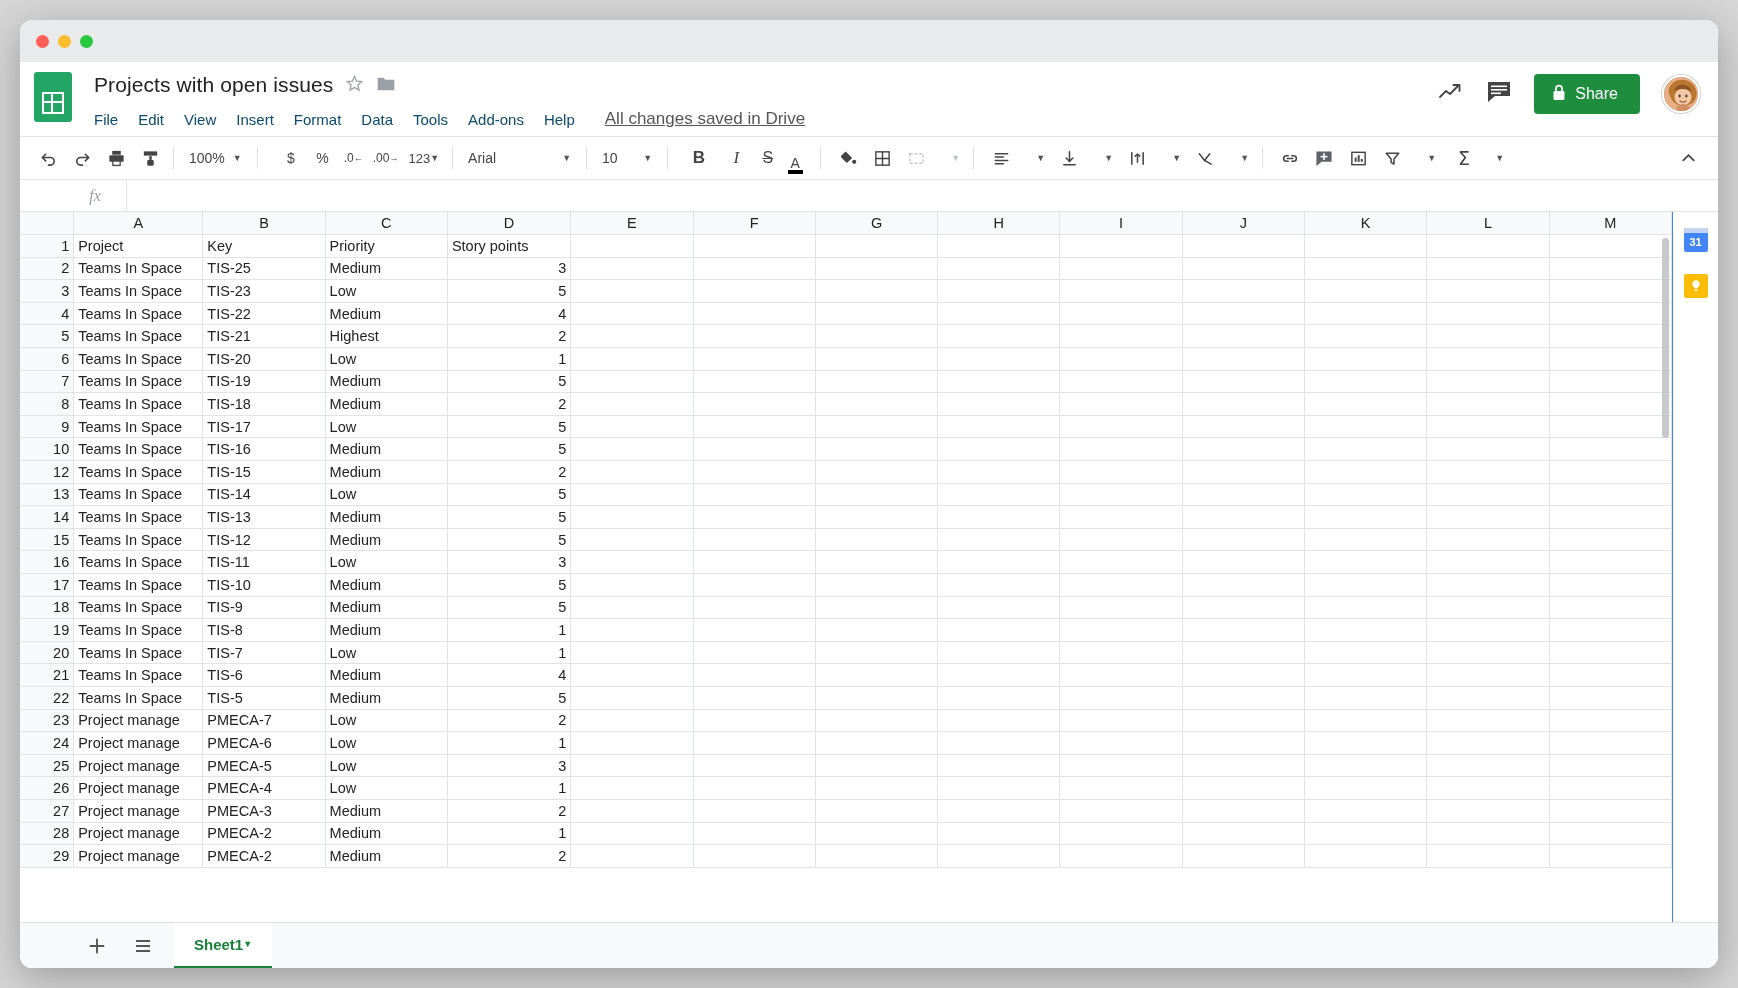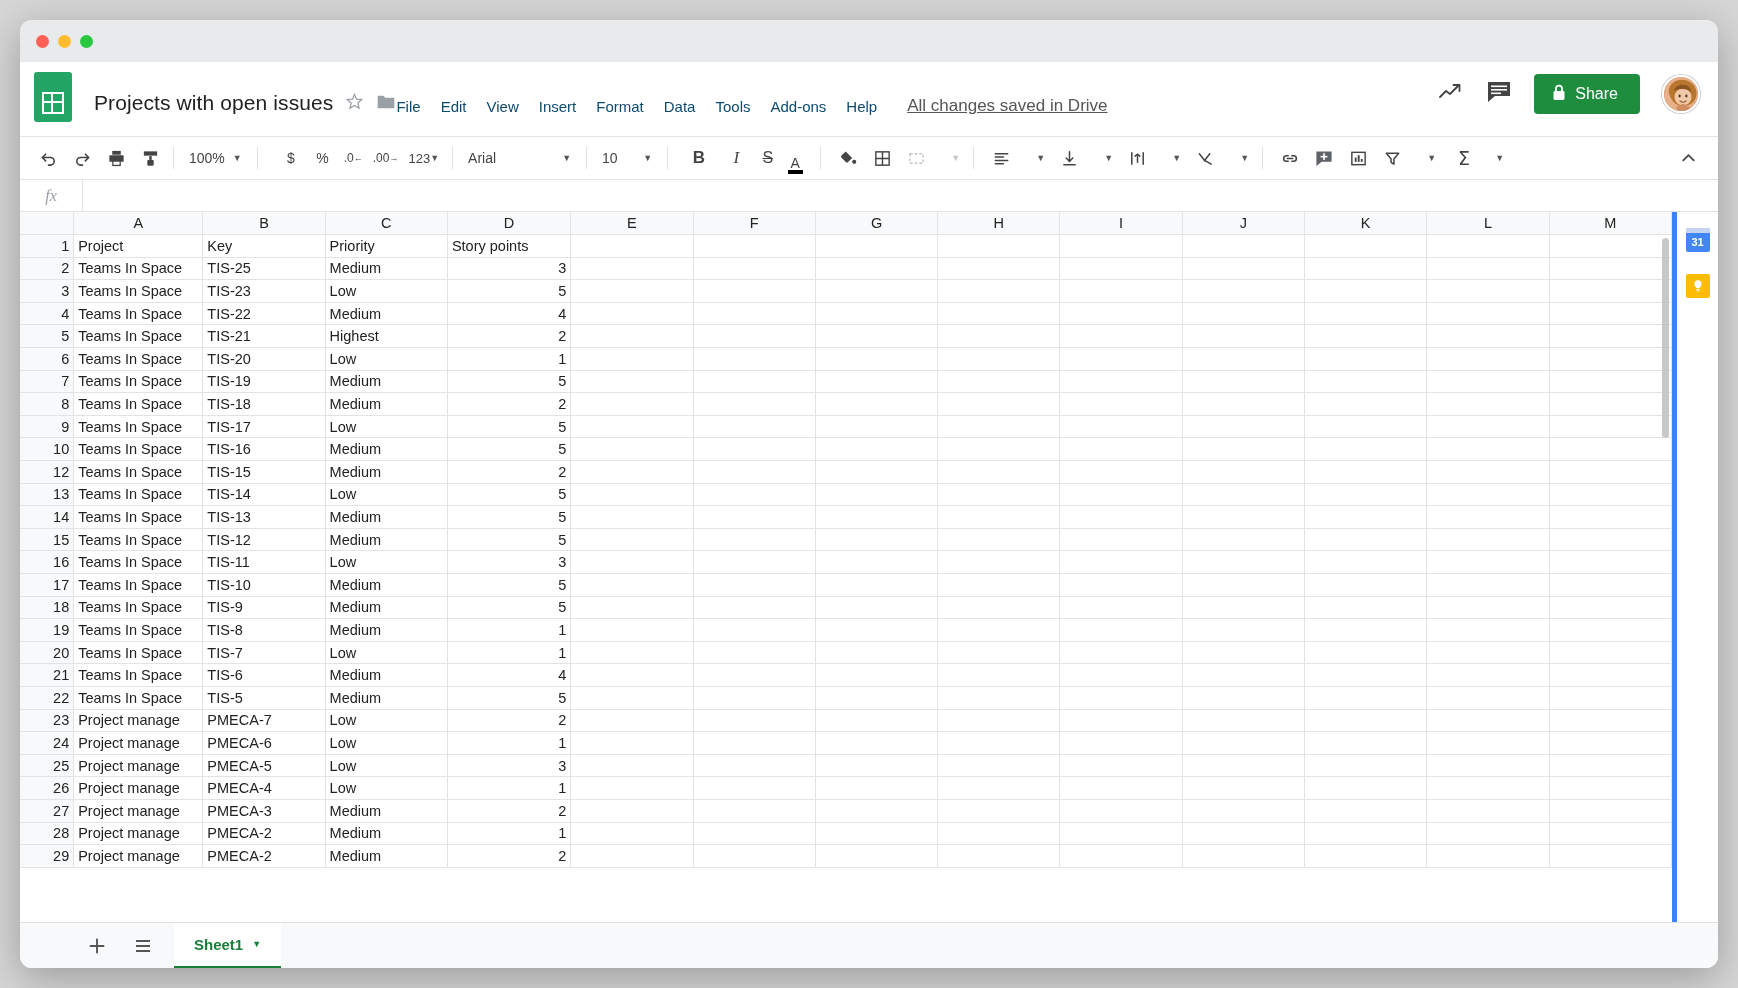--- a/index.html
+++ b/index.html
@@ -71,21 +71,21 @@
     border: 2px solid #ffffff;
   }
   .logo-grid:before {
     content: ""; position: absolute; left: 0; right: 0; top: 7px;
     height: 2px; background: #ffffff;
   }
   .logo-grid:after {
     content: ""; position: absolute; top: 0; bottom: 0; left: 7px;
     width: 2px; background: #ffffff;
   }
-  .header-left { display: flex; flex-direction: row; align-items: center; }
+  .header-left { display: flex; flex-direction: column; }
   .doc-title-row { display: flex; align-items: center; gap: 12px; height: 30px; }
   .doc-title {
     font-size: 21px; color: #222; letter-spacing: 0.1px;
   }
   .icon-star, .icon-folder { cursor: pointer; }
   .menubar { display: flex; align-items: center; gap: 20px; margin-top: 6px; height: 26px;}
   .menu-item { font-size: 15px; color: #0c4a6e; cursor: pointer; }
   .save-status {
     font-size: 17px; color: #555; text-decoration: underline;
     margin-left: 10px; cursor: pointer;
@@ -146,21 +146,21 @@
   
   .formulabar {
     height: 32px; flex: 0 0 32px;
     display: flex; align-items: center;
     border-bottom: 1px solid #e3e3e3;
     background: #fff;
   }
   .fx {
     width: 62px; text-align: center;
     font-family: "Liberation Serif", serif;
-    font-style: italic; font-size: 16px; color: #9aa0a6;
+    font-style: italic; font-size: 16px; color: #9aa0a6; margin-left: 44px;
   }
   .formula-input {
     flex: 1; height: 100%;
     border: none; outline: none;
     border-left: 1px solid #e3e3e3;
     padding-left: 8px; font-size: 14px;
     font-family: "Liberation Sans", sans-serif;
   }
 
   
@@ -210,21 +210,21 @@
   }
   .vscroll-thumb {
     width: 7px; background: #c6c8ca; border-radius: 4px;
     height: 200px; margin-left: 2px;
     cursor: pointer;
   }
 
   
   .rightrail {
     width: 46px; flex: 0 0 46px;
-    border-left: 5px solid #3b82f6;
+    border-left: 1px solid #3b82f6;
     background: #fff;
     display: flex; flex-direction: column;
     align-items: center; padding-top: 16px; gap: 22px;
   }
   .rail-icon { width: 24px; height: 24px; border-radius: 2px; cursor: pointer;
     display: flex; align-items: center; justify-content: center;
     font-size: 11px; color: #fff; font-weight: bold; position: relative; }
   .cal-icon { background: #4285f4; }
   .cal-icon:before {
     content: ""; position: absolute; top: 0; left: 0; right: 0; height: 5px;
@@ -240,21 +240,21 @@
     display: flex; align-items: center;
     padding-left: 62px; gap: 16px;
   }
   .bb-icon {
     width: 30px; height: 30px; border-radius: 50%;
     display: flex; align-items: center; justify-content: center;
     color: #555; cursor: pointer; font-size: 20px;
   }
   .sheettab {
     background: #fff; height: 46px;
-    display: flex; align-items: center; gap: 9px;
+    display: flex; align-items: center; 
     padding: 0 20px;
     color: #188038; font-weight: bold; font-size: 15px;
     cursor: pointer;
     border-bottom: 3px solid #188038;
   }
 </style>
 </head>
 <body>
 
 <div class="window">

